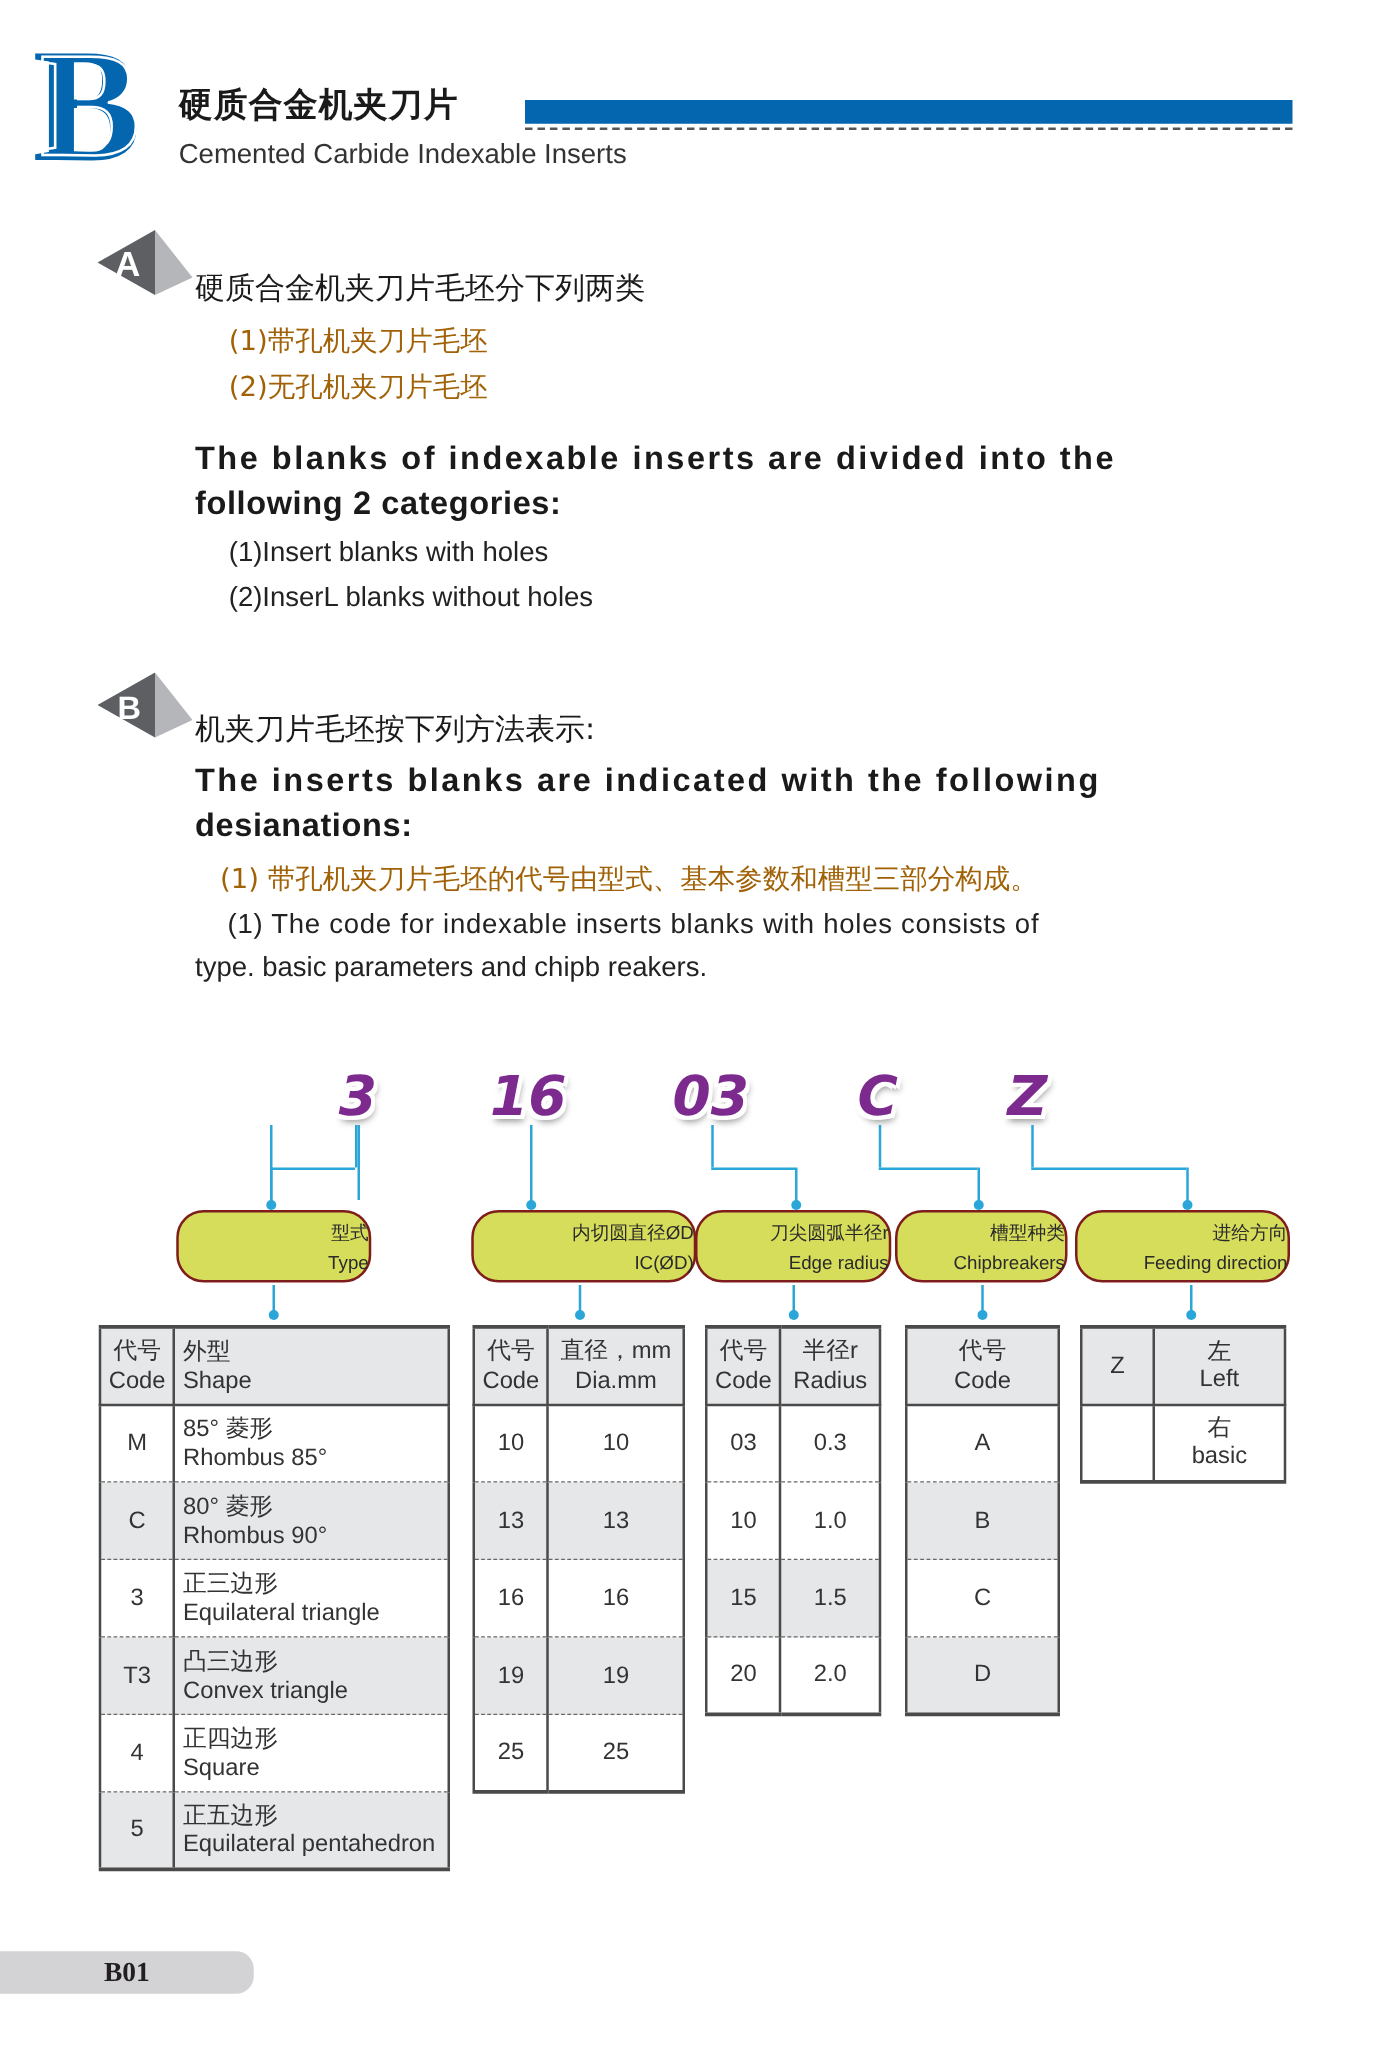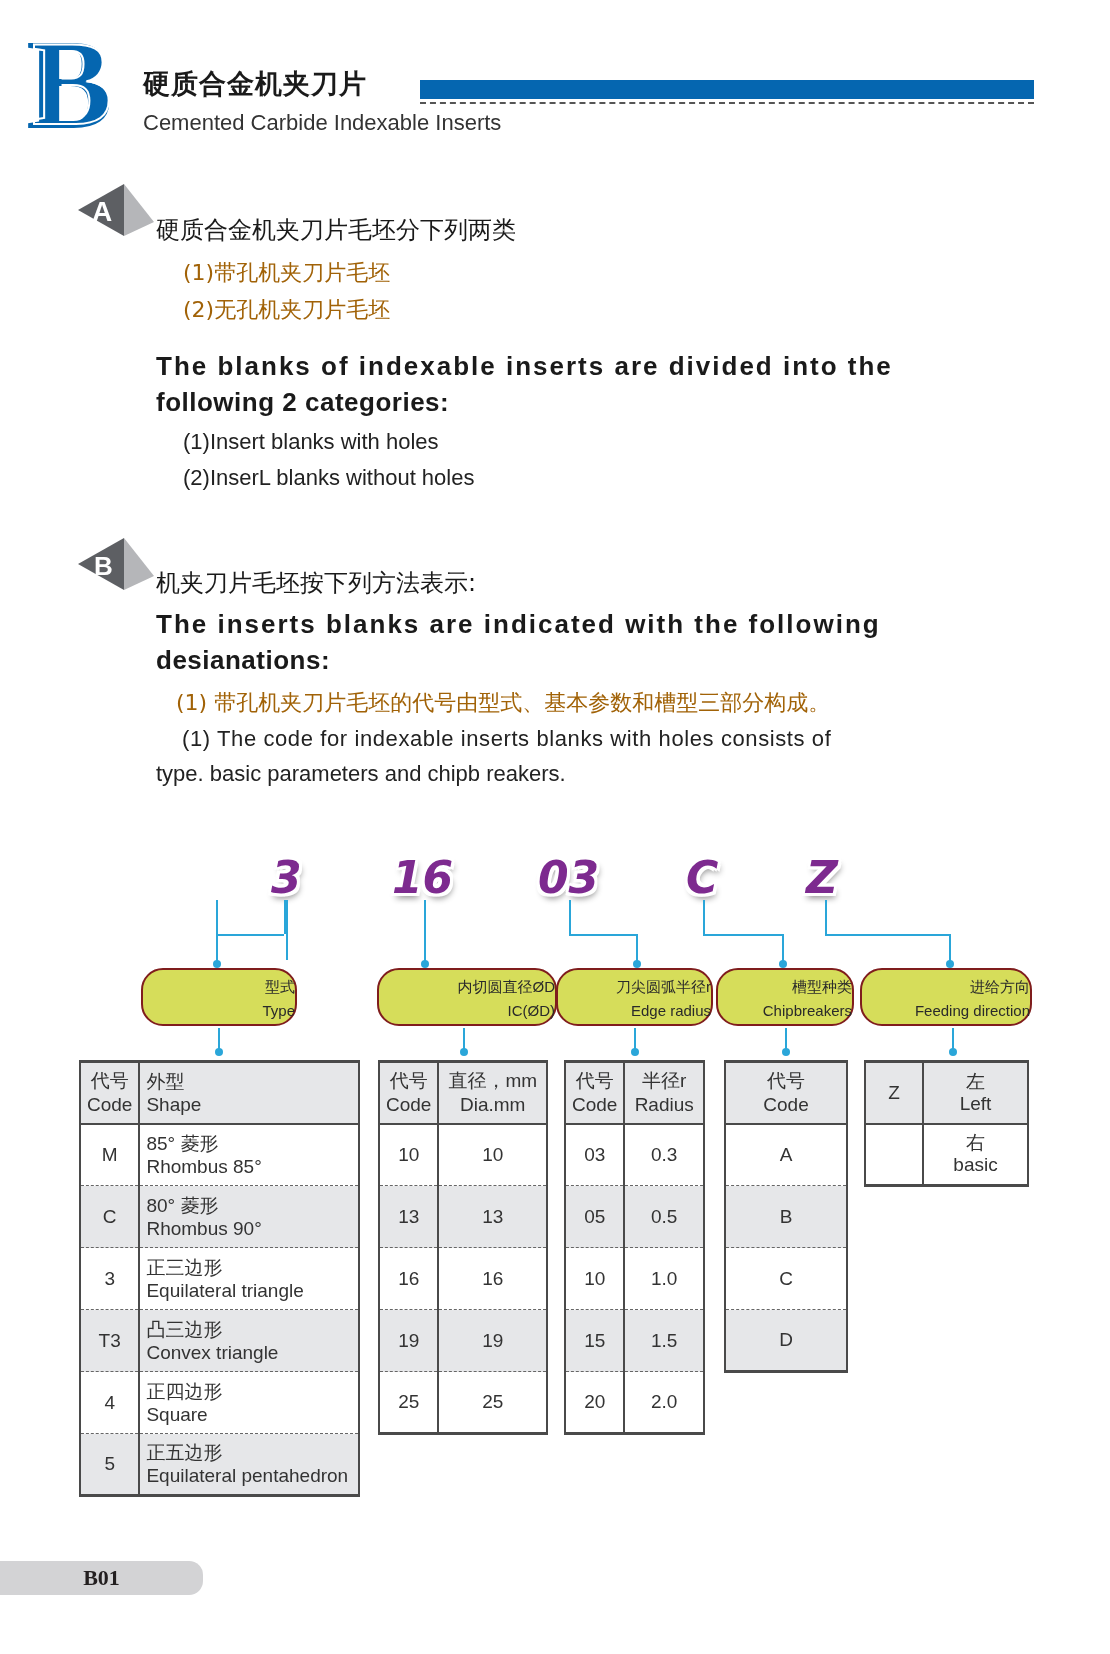--- a/index.html
+++ b/index.html
@@ -235,24 +235,20 @@
         </td>
     <td class="c" style="line-height:24px;">
           <div>半径r</div>
           <div>Radius</div>
         </td>
   </tr>
   <tr class="row">
         <td class="c">03</td>
         <td class="c">0.3</td>
       </tr>
-  <tr class="row alt">
-        <td class="c">05</td>
-        <td class="c">0.5</td>
-      </tr>
   <tr class="row">
         <td class="c">10</td>
         <td class="c">1.0</td>
       </tr>
   <tr class="row alt">
         <td class="c">15</td>
         <td class="c">1.5</td>
       </tr>
   <tr class="row last">
         <td class="c">20</td>

